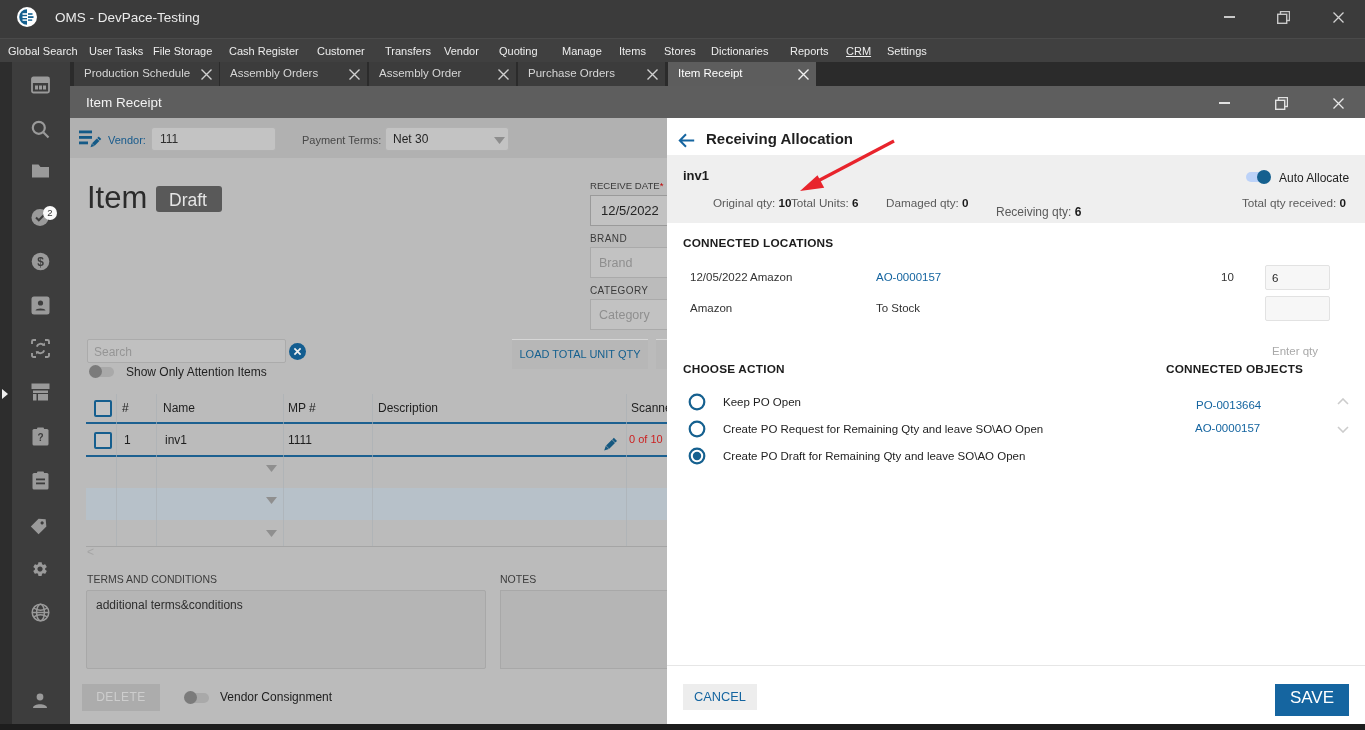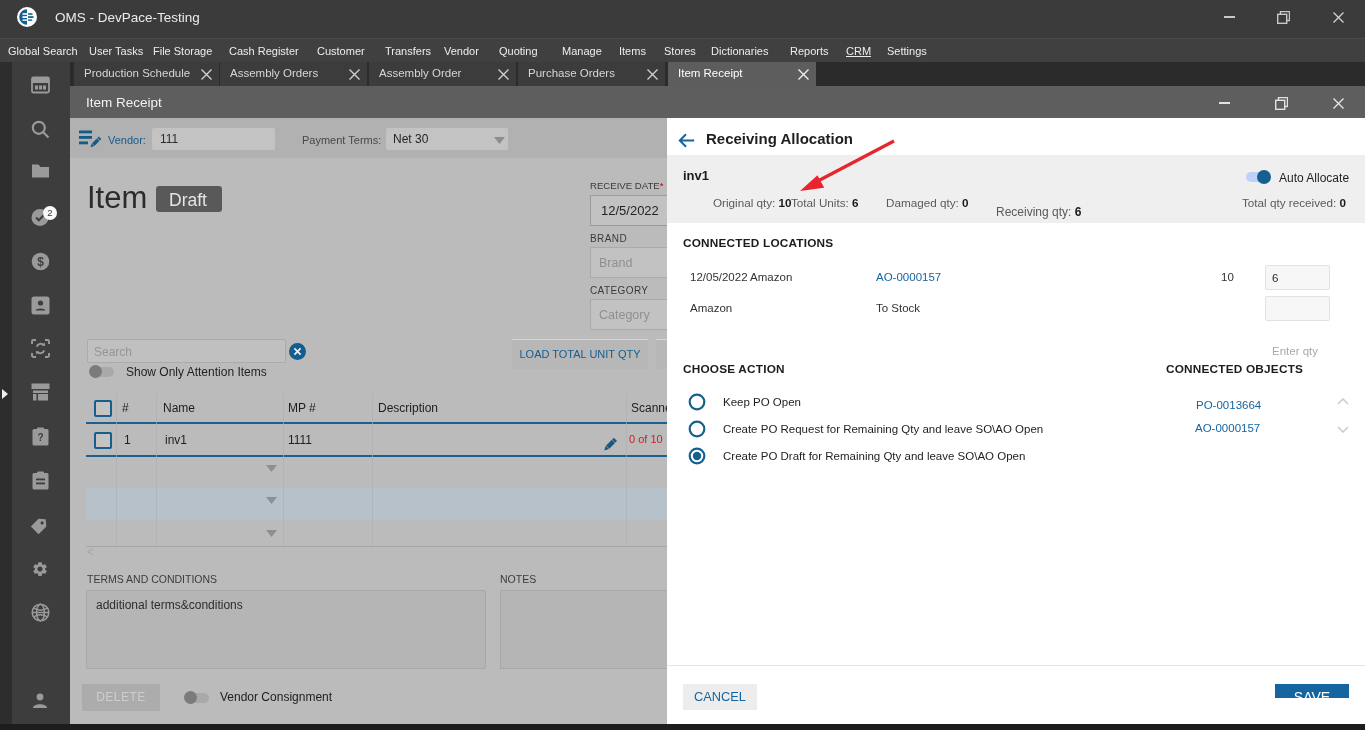--- a/index.html
+++ b/index.html
@@ -366,15 +366,15 @@
 <div class="abs" style="left:1195px;top:422px;font-size:11.5px;color:#1565a0;">AO-0000157</div>
 <svg class="abs" style="left:1337px;top:398px;" width="12" height="7" viewBox="0 0 12 7">
     <path d="M1 6 L6 1 L11 6" stroke="#cccccc" stroke-width="1.6" fill="none"></path>
   </svg>
 <svg class="abs" style="left:1337px;top:426px;" width="12" height="7" viewBox="0 0 12 7">
     <path d="M1 1 L6 6 L11 1" stroke="#cccccc" stroke-width="1.6" fill="none"></path>
   </svg>
 
 <div class="abs" style="left:667px;top:665px;width:698px;height:1px;background:#e6e6e6;"></div>
 <div class="abs" style="left:683px;top:684px;width:74px;height:26px;background:#ededed;line-height:26px;text-align:center;font-size:12.8px;color:#1565a0;">CANCEL</div>
-<div class="abs" style="left:1275px;top:684px;width:74px;height:14px;background:#1565a0;line-height:27px;text-align:center;font-size:14px;color:#ffffff;">SAVE</div>
+<div class="abs" style="left:1275px;top:684px;width:74px;height:32px;background:#1565a0;line-height:27px;text-align:center;font-size:17px;color:#ffffff;">SAVE</div>
 
 <div class="abs" style="left:0;top:724px;width:1365px;height:6px;background:#1d1d1d;"></div>
 
 </body></html>

